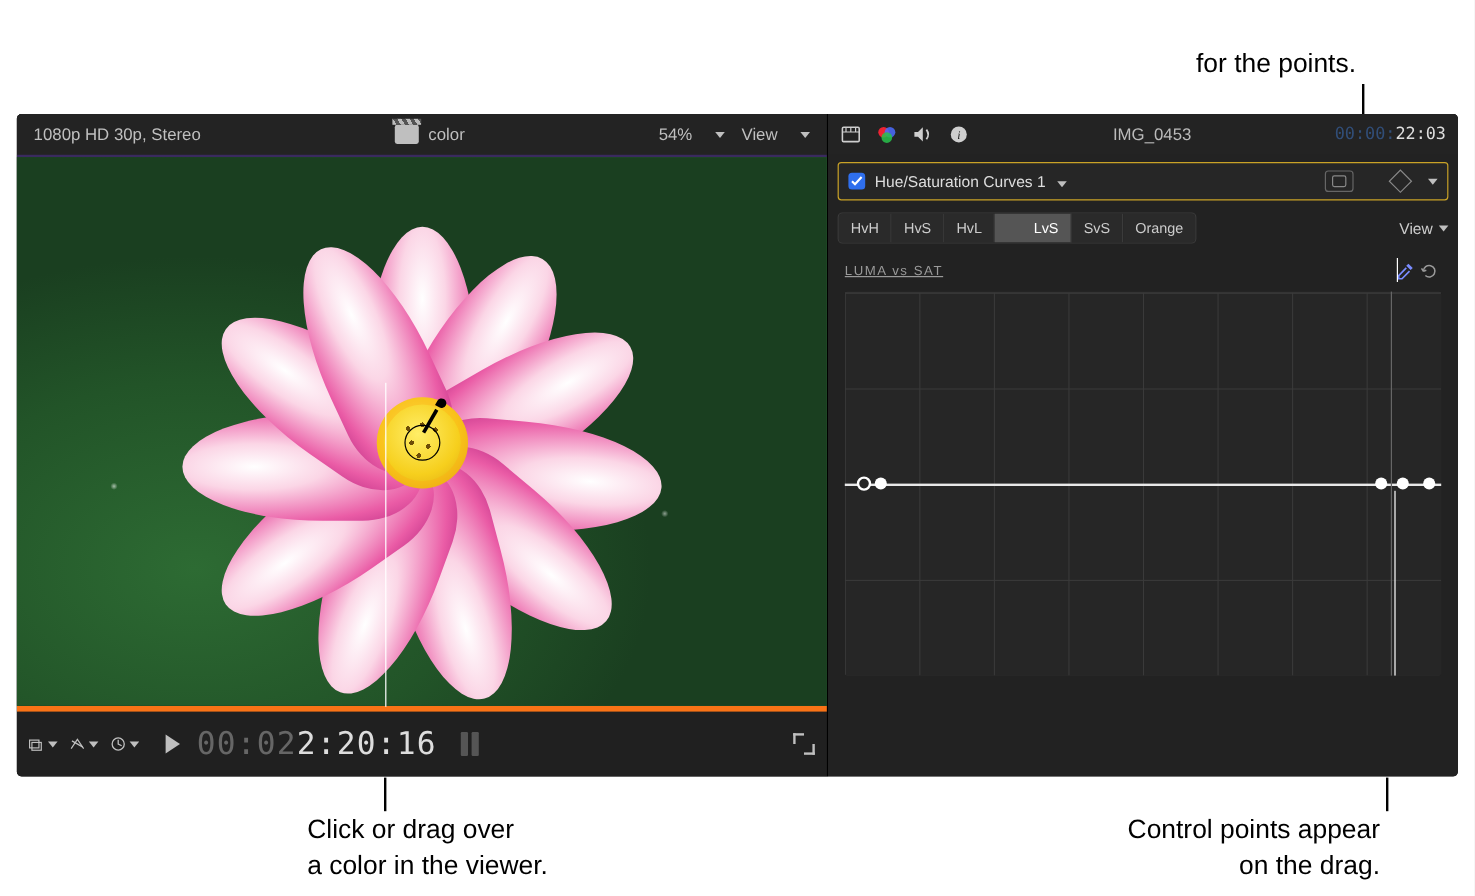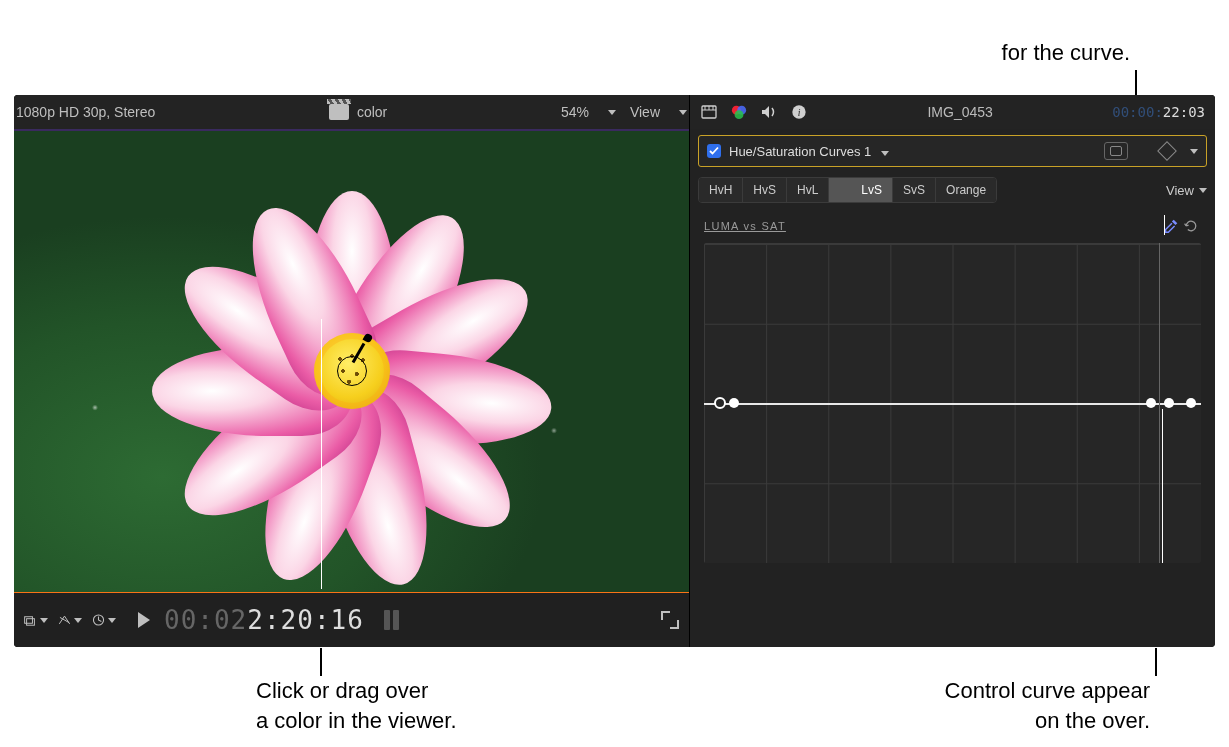--- a/index.html
+++ b/index.html
@@ -7,21 +7,21 @@
   .callout{position:absolute;color:#000;font-size:22px;line-height:1.35;}
   .callout.right{text-align:right;}
   
   .leader{position:absolute;background:#000;}
   
   .app{position:absolute;left:14px;top:95px;width:1201px;height:552px;background:#1b1b1b;border-radius:4px;overflow:hidden;}
   .split{display:flex;height:100%;}
   .viewer-pane{width:675px;display:flex;flex-direction:column;border-right:1px solid #000;background:#1b1b1b;}
   .inspector-pane{flex:1;display:flex;flex-direction:column;background:#222;}
   
-  .vbar{height:34px;display:flex;align-items:center;padding:0 2px;color:#bfbfbf;font-size:14px;background:#232323;border-bottom:2px solid #3a2a5f;}
+  .vbar{height:34px;display:flex;align-items:center;padding:0 14px;color:#bfbfbf;font-size:14px;background:#232323;border-bottom:2px solid #3a2a5f;}
   .vbar .spacer{flex:1;}
   .dd{display:inline-flex;align-items:center;gap:19px;cursor:pointer;}
   .chev{width:0;height:0;border-left:4px solid transparent;border-right:4px solid transparent;border-top:5px solid #bfbfbf;display:inline-block;}
   .clap{width:20px;height:16px;background:#bfbfbf;border-radius:2px;margin-right:8px;position:relative;}
   .clap::before{content:"";position:absolute;top:-5px;left:-2px;width:24px;height:5px;background:repeating-linear-gradient(60deg,#bbb 0 3px,#555 3px 6px);}
   
   .img-area{flex:1;position:relative;background:#000;}
   .photo{position:absolute;inset:0;}
   
   .leaves{position:absolute;inset:0;background:
@@ -44,21 +44,21 @@
      radial-gradient(circle 2px at 50% 25%, #6d4d07 99%, transparent),
      radial-gradient(circle 2px at 68% 32%, #6d4d07 99%, transparent),
      radial-gradient(circle 2px at 35% 50%, #6d4d07 99%, transparent),
      radial-gradient(circle 2px at 58% 55%, #6d4d07 99%, transparent),
      radial-gradient(circle 2px at 45% 68%, #6d4d07 99%, transparent);}
   .picker-cursor{position:absolute;left:50%;top:36%;transform:translate(-50%,-50%);}
   .ring{width:28px;height:28px;border:1px solid #000;border-radius:50%;}
   .dropstick{position:absolute;left:20px;top:-14px;width:3px;height:22px;background:#000;transform:rotate(30deg);}
   .dropbulb{position:absolute;left:27px;top:-22px;width:8px;height:8px;background:#000;border-radius:50% 50% 50% 0;transform:rotate(30deg);}
   
-  .vctl{height:54px;background:#202020;display:flex;align-items:center;padding:0 10px;gap:10px;border-top:1px solid #f97316;}
+  .vctl{height:54px;background:#202020;display:flex;align-items:center;padding:0 10px;gap:10px;border-top:5px solid #f97316;}
   .iconbtn{width:24px;height:20px;color:#bfbfbf;display:inline-flex;align-items:center;justify-content:center;cursor:pointer;}
   .smallchev{margin-left:3px;}
   .play{width:0;height:0;border-left:12px solid #bfbfbf;border-top:8px solid transparent;border-bottom:8px solid transparent;margin:0 4px 0 12px;cursor:pointer;}
   .tc{font-family:ui-monospace,Menlo,monospace;font-size:26px;letter-spacing:1px;}
   .tc .dim{color:#666;}
   .tc .bright{color:#ddd;}
   .skim{width:22px;height:22px;margin-left:10px;display:flex;gap:3px;align-items:center;cursor:pointer;}
   .skim span{width:6px;height:20px;background:#555;border-radius:1px;}
   .vctl .spacer{flex:1;}
   .fullscreen{width:18px;height:18px;position:relative;cursor:pointer;}
@@ -104,29 +104,29 @@
   
   .innerleader{position:absolute;background:#fff;}
 </style>
 </head>
 <body>
 
 <div class="stage">
 
   <div class="callout right" style="left:740px;top:8px;width:390px;">
     <br>
-    <span>for the curve.</span>
+    <span>for the points.</span>
   </div>
   <div class="callout" style="left:256px;top:676px;width:300px;">
     <span>Click or drag over</span><br>
     <span>a color in the viewer.</span>
   </div>
   <div class="callout right" style="left:770px;top:676px;width:380px;">
-    <span>Control curve appear</span><br>
-    <span>on the over.</span>
+    <span>Control points appear</span><br>
+    <span>on the drag.</span>
   </div>
 
   <div class="leader" style="left:1135px;top:70px;width:2px;height:30px;"></div>
   <div class="leader" style="left:320px;top:648px;width:2px;height:28px;"></div>
   <div class="leader" style="left:1155px;top:648px;width:2px;height:28px;"></div>
 
   <div class="app">
     <div class="split">
 
       <div class="viewer-pane">

